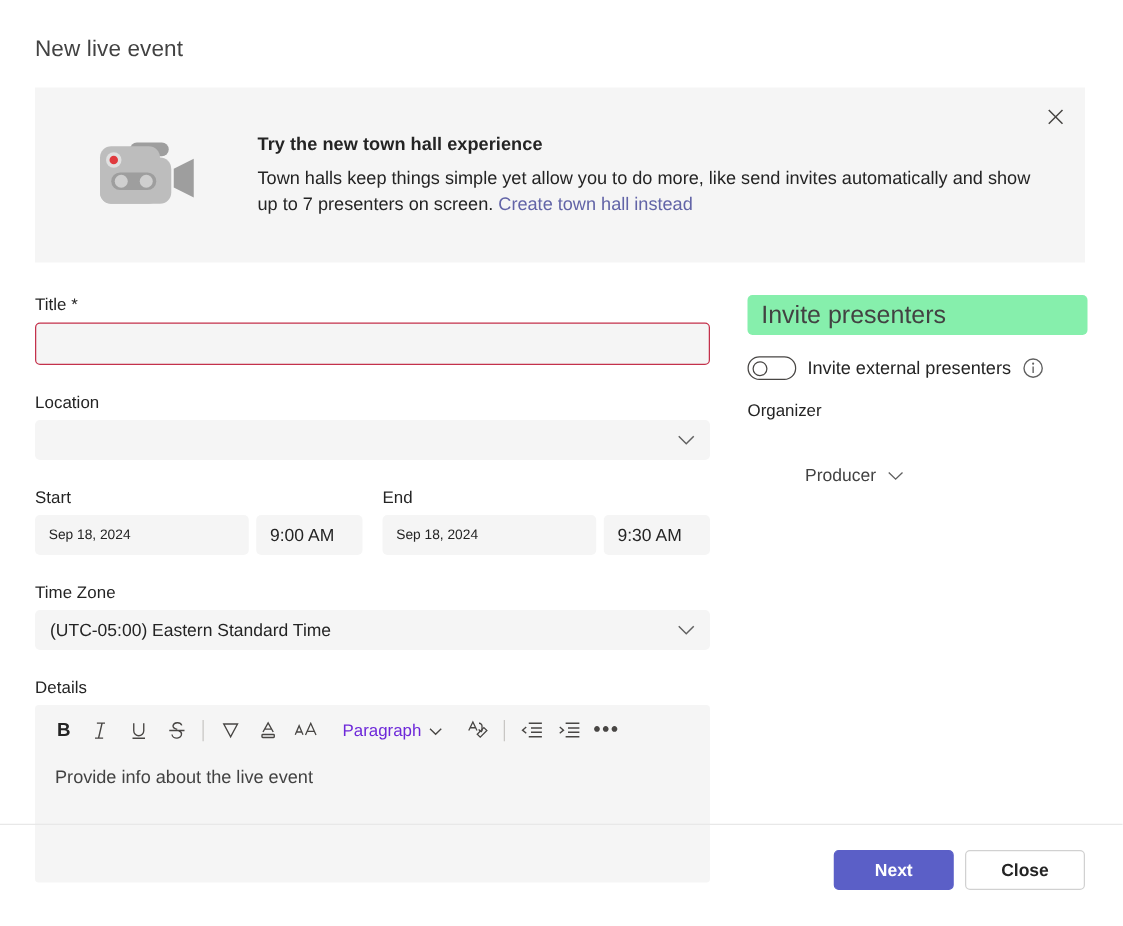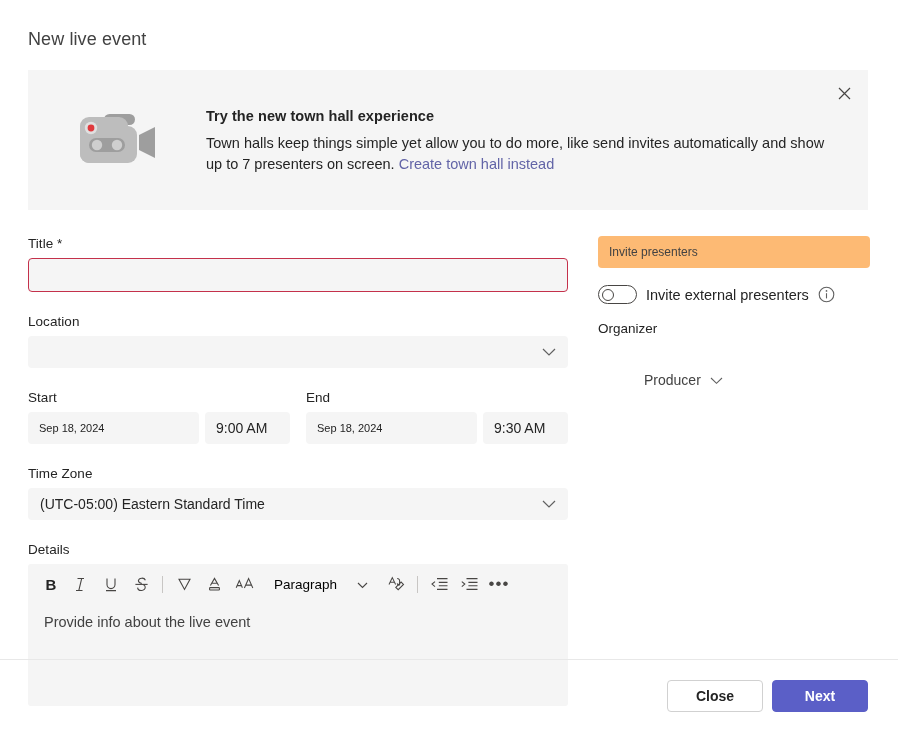--- a/index.html
+++ b/index.html
@@ -212,23 +212,23 @@
   }
   .tb-sep {
     width: 1px;
     height: 17px;
     background: #c8c6c4;
     margin: 0 6px;
   }
   .tb-para {
     display: flex;
     align-items: center;
-    gap: 20px;
+    gap: 6px;
     font-size: 13.5px;
-    color: #000000;
+    color: #6d28d9;
     padding: 0 7px;
     height: 28px;
     cursor: pointer;
     font-family: "Liberation Sans", sans-serif;
     margin-left: 8px;
     margin-right: 6px;
   }
   .tb-ellipsis {
     font-size: 17px;
     letter-spacing: 1px;
@@ -242,23 +242,23 @@
     font-size: 14.5px;
     color: #424242;
     cursor: text;
   }
 
   
   .invite-box {
     box-sizing: border-box;
     width: 272px;
     height: 32px;
-    background: #fdba74;
+    background: #86efac;
     border-radius: 4px;
-    font-size: 12px;
+    font-size: 20px;
     color: #424242;
     display: flex;
     align-items: center;
     padding: 0 11px;
     cursor: text;
   }
   .toggle-row {
     display: flex;
     align-items: center;
     margin-top: 17px;
@@ -550,15 +550,15 @@
     <span>
       <svg width="13" height="8" viewBox="0 0 13 8">
           <path d="M1 1 L6.5 6.3 L12 1" stroke="#616161" stroke-width="1.1" fill="none"></path>
         </svg>
     </span>
   </div>
 </div>
 
 <div class="footer-divider"></div>
 <div class="footer">
+  <button class="btn btn-primary">Next</button>
   <button class="btn btn-secondary">Close</button>
-  <button class="btn btn-primary">Next</button>
 </div>
 
 </body></html>

